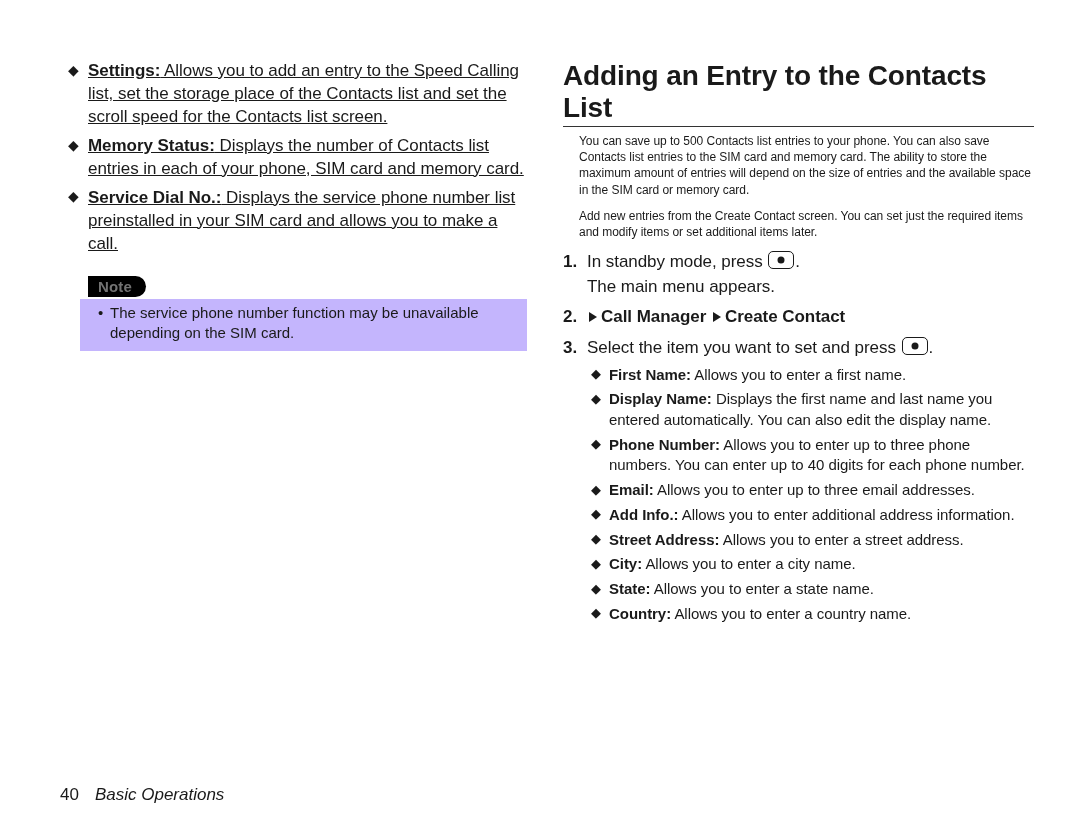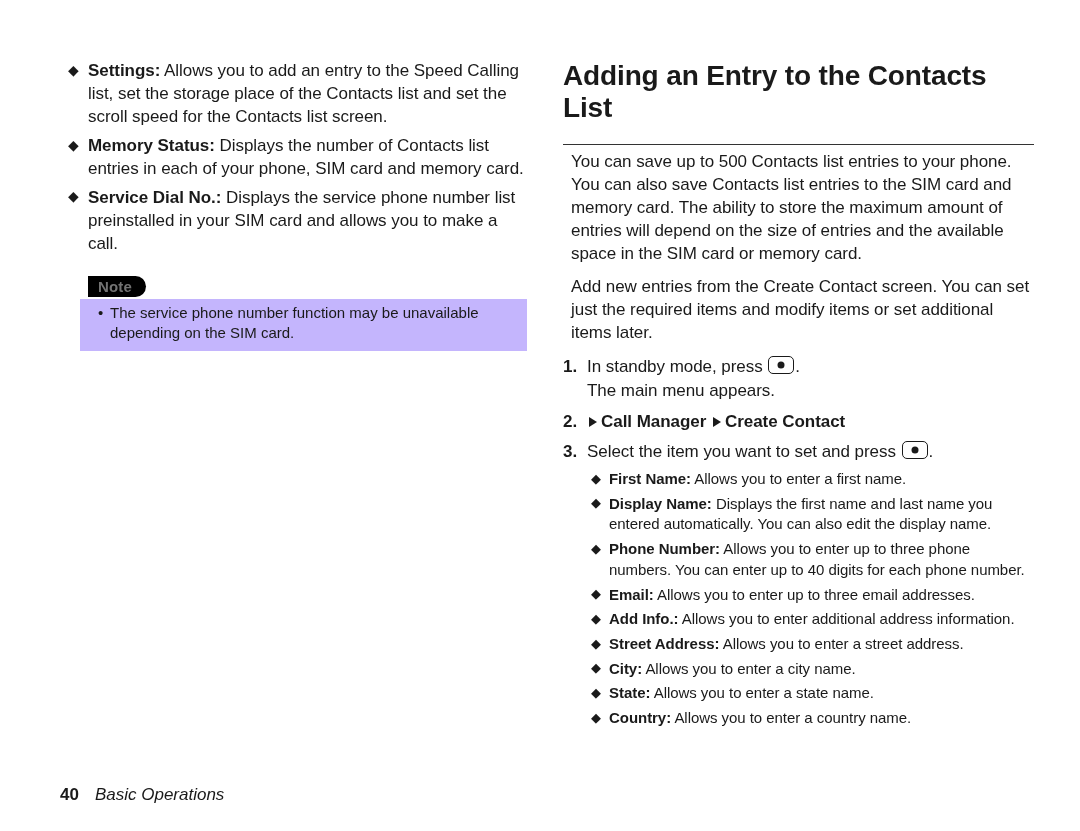--- a/index.html
+++ b/index.html
@@ -34,20 +34,21 @@
     list-style: none;
     margin: 0 0 14px 0;
     padding: 0 0 0 28px;
   }
   .diamond-list > li {
     position: relative;
     font-size: 17px;
     line-height: 1.35;
     margin-bottom: 6px;
     font-stretch: condensed;
+    text-decoration: underline;
   }
   .diamond-list > li::before {
     content: "◆";
     position: absolute;
     left: -20px;
     top: 0.05em;
     font-size: 14px;
   }
   .bold { font-weight: 700; }
   .note-pill {
@@ -80,26 +81,26 @@
     left: 0;
   }
   
   h2.section-title {
     font-size: 28px;
     font-weight: 700;
     margin: 0 0 2px 0;
     letter-spacing: -0.005em;
     font-stretch: semi-condensed;
     border-bottom: 1.5px solid #333;
-    padding-bottom: 20px;
+    padding-bottom: 2px;
   }
   .para {
-    font-size: 17px;
+    font-size: 12px;
     line-height: 1.35;
-    margin: 6px 0 10px 8px;
+    margin: 6px 0 10px 16px;
     font-stretch: condensed;
   }
   .num-list {
     list-style: none;
     margin: 0;
     padding: 0;
   }
   .num-list > li {
     font-size: 17px;
     line-height: 1.45;
@@ -160,21 +161,21 @@
     top:0.05em;
     font-size:13px;
   }
   .footer {
     position: absolute;
     bottom: 26px;
     left: 60px;
     font-size: 17px;
     font-stretch: condensed;
   }
-  .footer .pg { font-weight: 700; margin-right: 16px; }
+  .footer .pg { font-weight: 400; margin-right: 16px; }
   .footer .chap { font-style: italic; }
   .cond { font-stretch: condensed; letter-spacing: -0.003em;}
 </style>
 </head>
 <body>
 
 <div class="page">
   <div class="columns">
 
     <div class="col">

